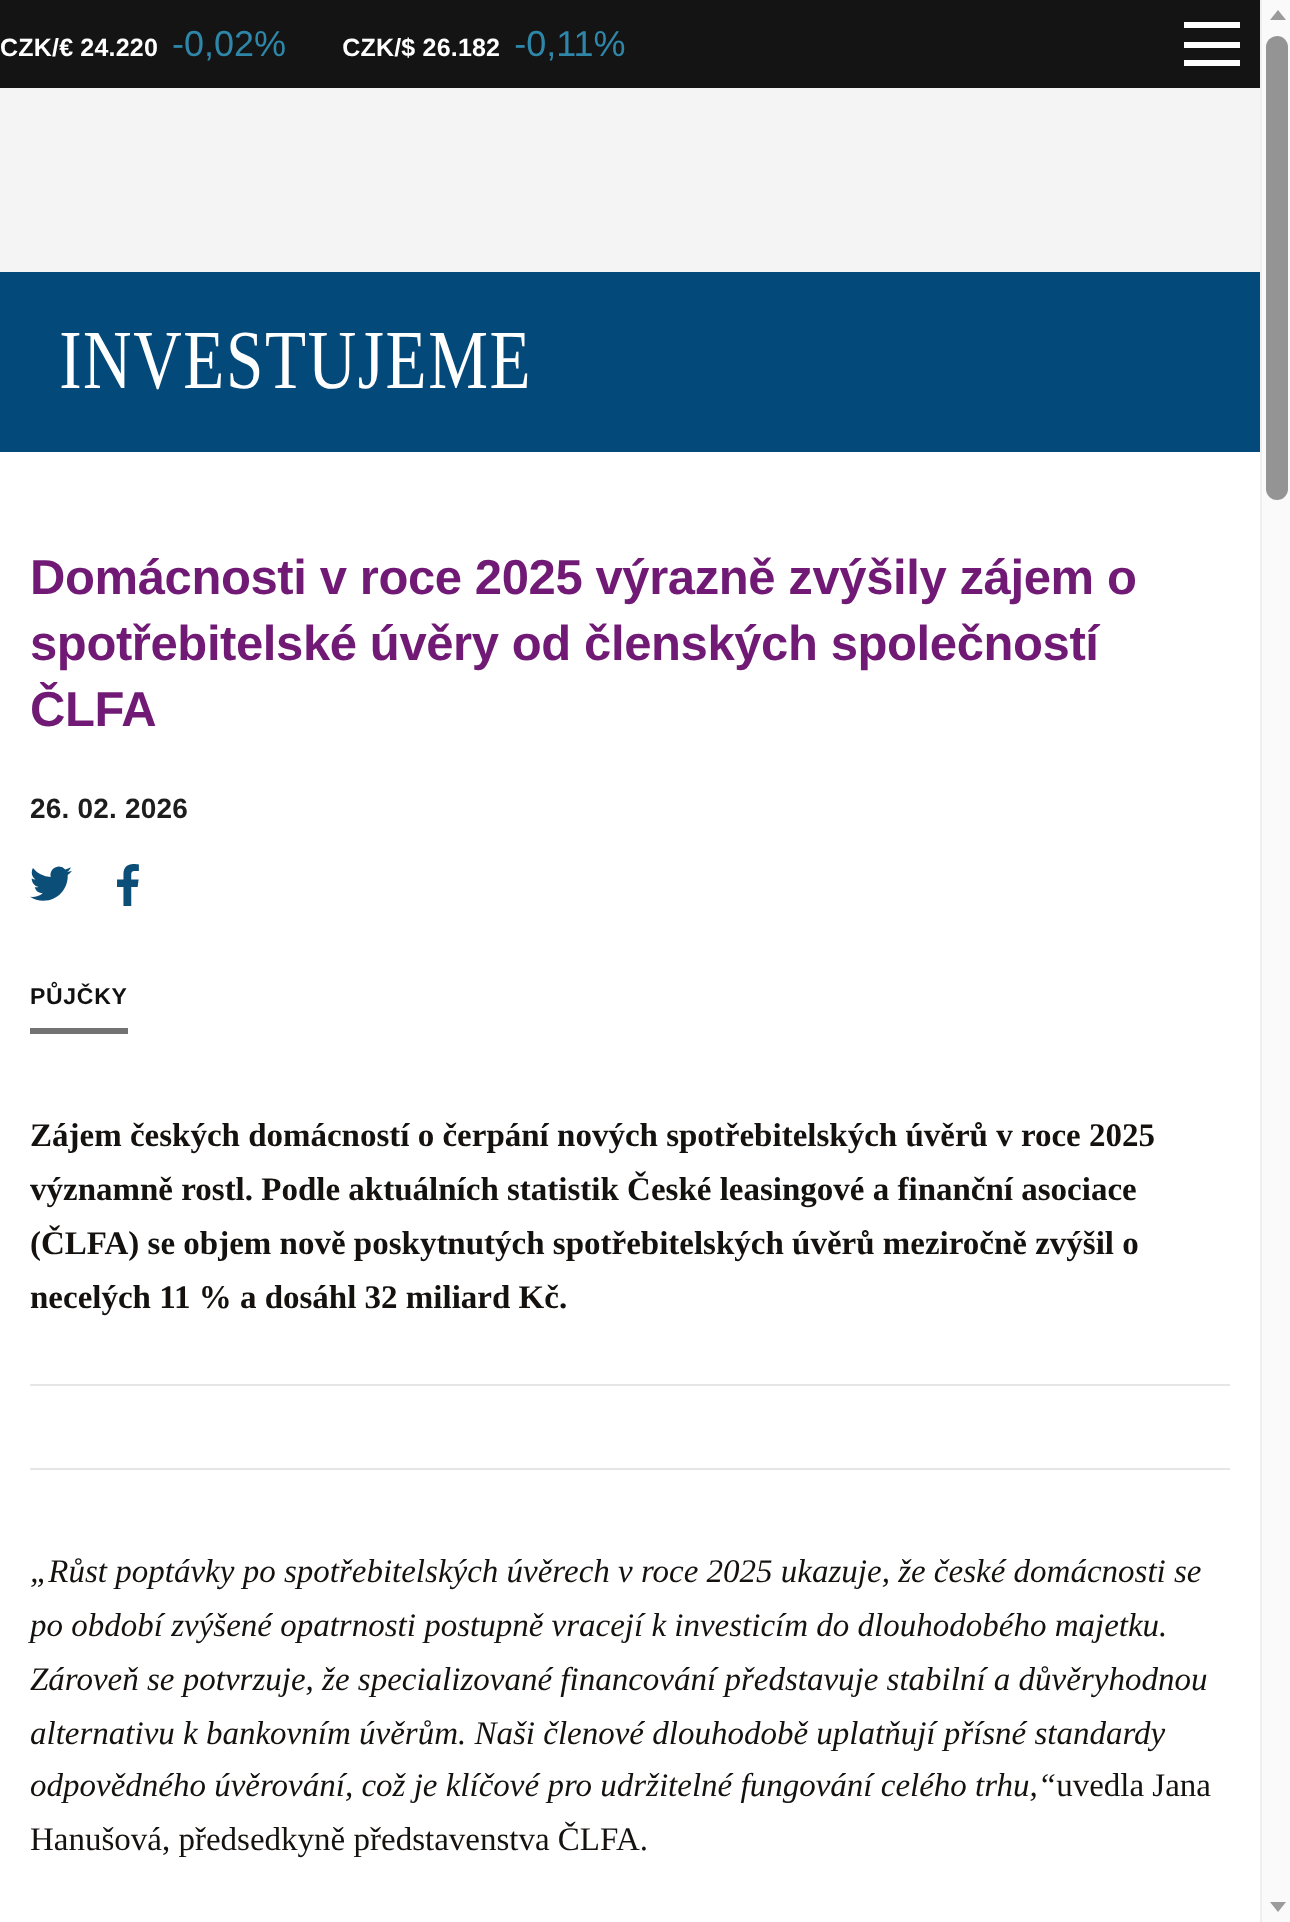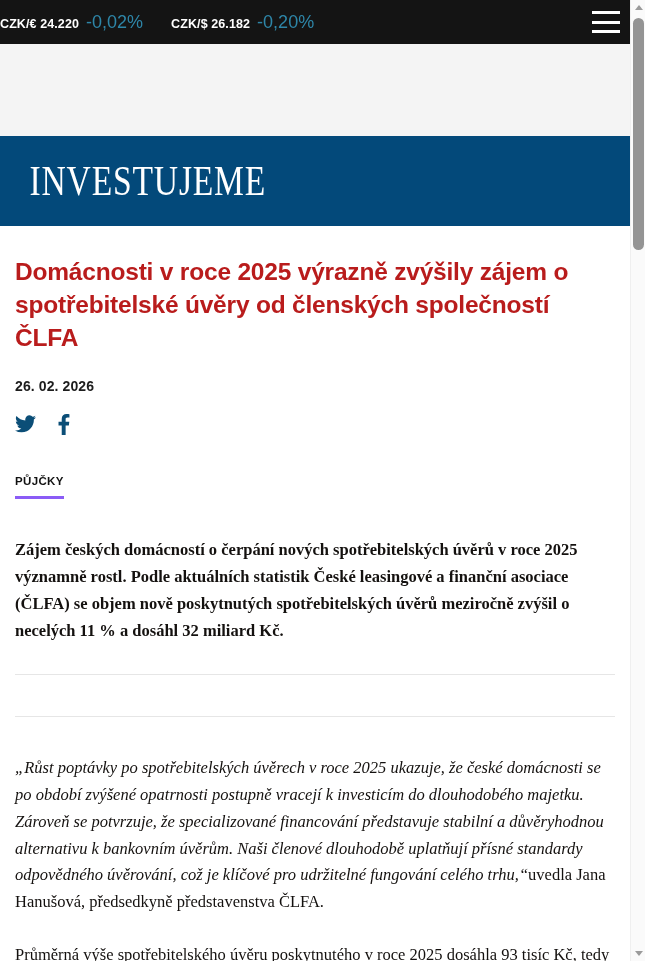--- a/index.html
+++ b/index.html
@@ -90,25 +90,25 @@
     transform:scaleX(.80);
     transform-origin:center;
     white-space:nowrap;
   }
 
   
   .article {
     padding:0 15px;
   }
   .article-title {
-    margin-top:30px;
+    margin-top:48px;
     font-size:24.5px;
     line-height:1.34;
     font-weight:bold;
-    color:#b91c1c;
+    color:#701a75;
     letter-spacing:-.2px;
   }
   .article-date {
     margin-top:24px;
     font-size:14px;
     font-weight:bold;
     color:#1d1d1d;
     letter-spacing:.1px;
   }
   .social-row {
@@ -127,21 +127,21 @@
   .category-wrap {
     margin-top:36px;
   }
   .category-tag {
     display:inline-block;
     font-size:11.5px;
     font-weight:bold;
     letter-spacing:.35px;
     color:#111111;
     padding-bottom:9px;
-    border-bottom:3px solid #8b5cf6;
+    border-bottom:3px solid #737373;
     cursor:pointer;
   }
   .lead {
     margin-top:38px;
     font-family:"Liberation Serif", serif;
     font-size:16.5px;
     line-height:1.62;
     font-weight:bold;
     color:#14110f;
   }
@@ -209,21 +209,21 @@
   <div class="viewport">
 
     <div class="ticker-bar">
       <div class="ticker-items">
         <div class="ticker-item">
           <span class="ticker-pair">CZK/€ 24.220</span>
           <span class="ticker-change">-0,02%</span>
         </div>
         <div class="ticker-item">
           <span class="ticker-pair">CZK/$ 26.182</span>
-          <span class="ticker-change">-0,20%</span>
+          <span class="ticker-change">-0,11%</span>
         </div>
       </div>
       <div class="hamburger">
         <span></span>
         <span></span>
         <span></span>
       </div>
     </div>
 
     <div class="spacer-band"></div>

